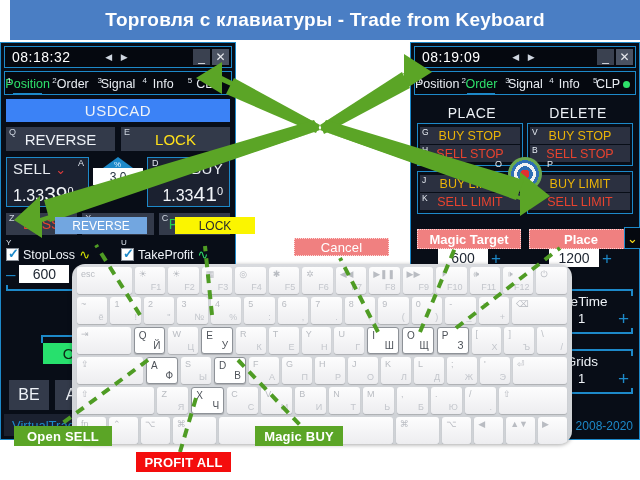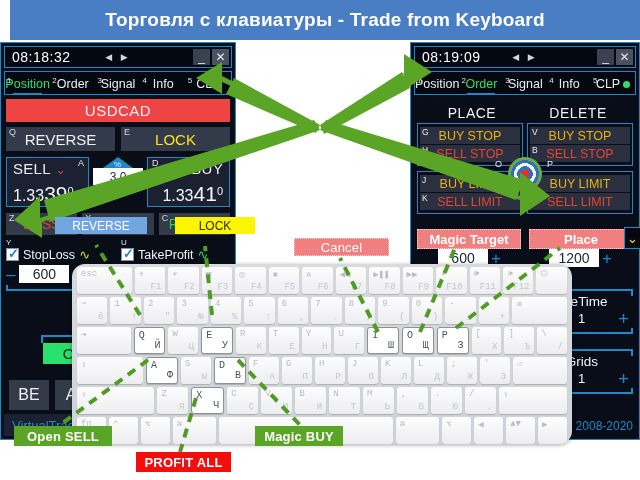--- a/index.html
+++ b/index.html
@@ -47,21 +47,21 @@
     margin: 2px 3px 0 3px; height: 24px; border: 1px solid #1d89c9;
     display: flex; align-items: flex-end; position: relative; background:#05080f;
   }
   .tab { position: relative; flex: 1; text-align: center; padding-bottom: 3px; font-size: 12.5px; color:#e9edf3; white-space:nowrap;}
   .tab .num { position: absolute; top: -1px; left: 2px; font-size: 8px; color:#dfe5ee; }
   .tab.active { color:#2ee06a; }
   .tab.active::after { content:""; position:absolute; left:18%; right:18%; bottom:-1px; height:2px; background:#1d89c9;}
   .clp-dot { display:inline-block; width:7px; height:7px; border-radius:50%; background:#2ee06a; margin-left:3px; vertical-align:middle;}
 
   .symbol-bar {
-    margin: 4px 5px 0 5px; height: 23px; background: #ef4444;
+    margin: 4px 5px 0 5px; height: 23px; background: #3b82f6;
     display:flex; align-items:center; justify-content:center;
     font-size: 15px; color:#eef2f7; letter-spacing:.5px;
   }
 
   .row2 { margin: 5px 5px 0 5px; display:flex; gap: 6px; }
   .btn-dark {
     flex:1; height: 24px; background:#333a4a; position:relative;
     display:flex; align-items:center; justify-content:center;
     font-size: 15px; color:#eef2f7;
   }
@@ -161,21 +161,20 @@
   .stepper .brb { border:2px solid #1d89c9; border-top:none; height:6px;}
 
   .copyright { position:absolute; right:6px; bottom:6px; font-size:12px; color:#1d89c9;}
 
   
   .keyboard {
     position:absolute; left: 72px; top: 264px; width: 500px; height: 180px;
     background: linear-gradient(#d8dade, #cfd2d6);
     border-radius: 13px; overflow:hidden; z-index: 15;
     box-shadow: 0 1px 4px rgba(0,0,0,.35);
-    font-family: Liberation Mono, monospace;
   }
   .krow { display:flex; gap:3px; padding: 0 5px; margin-top:3px; }
   .key {
     background: linear-gradient(#fdfdfd, #ededf0);
     border-radius: 3px; height: 27px; flex: 1;
     position: relative; box-shadow: 0 1px 1px rgba(0,0,0,.18);
   }
   .key .lat { position:absolute; left:4px; top:2px; font-size:9px; color:#b9bcc2; }
   .key .cyr { position:absolute; right:4px; bottom:2px; font-size:9px; color:#c3c6cc; }
   .key.hl { background:#fff; border:1px solid #8e9298; }

